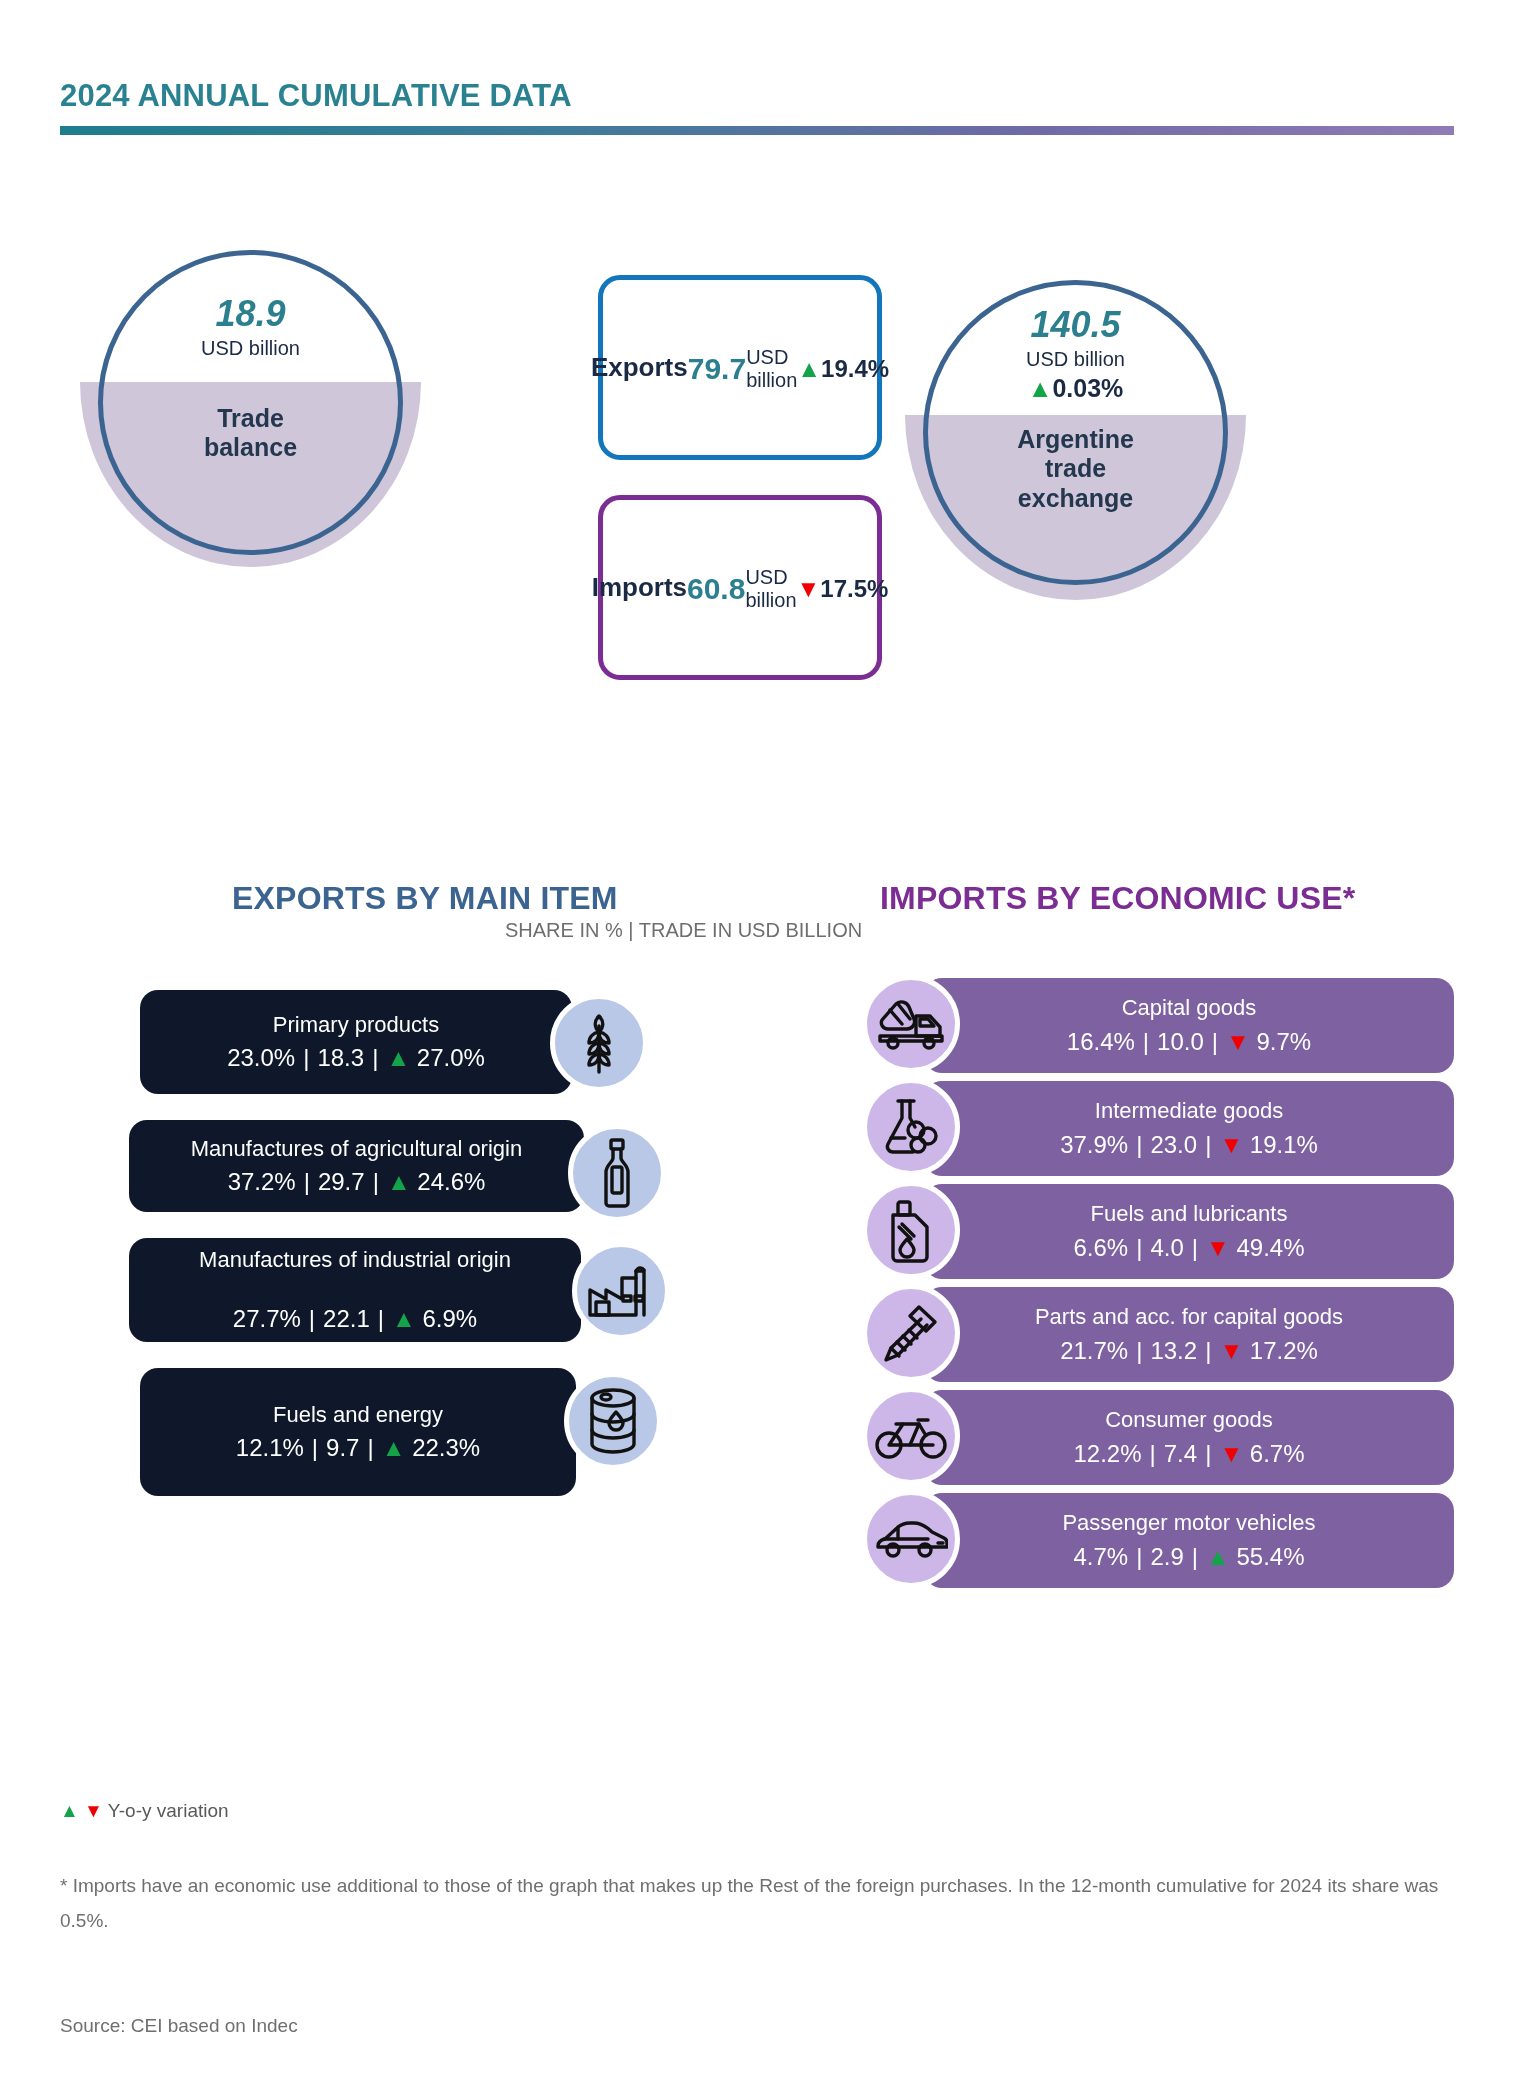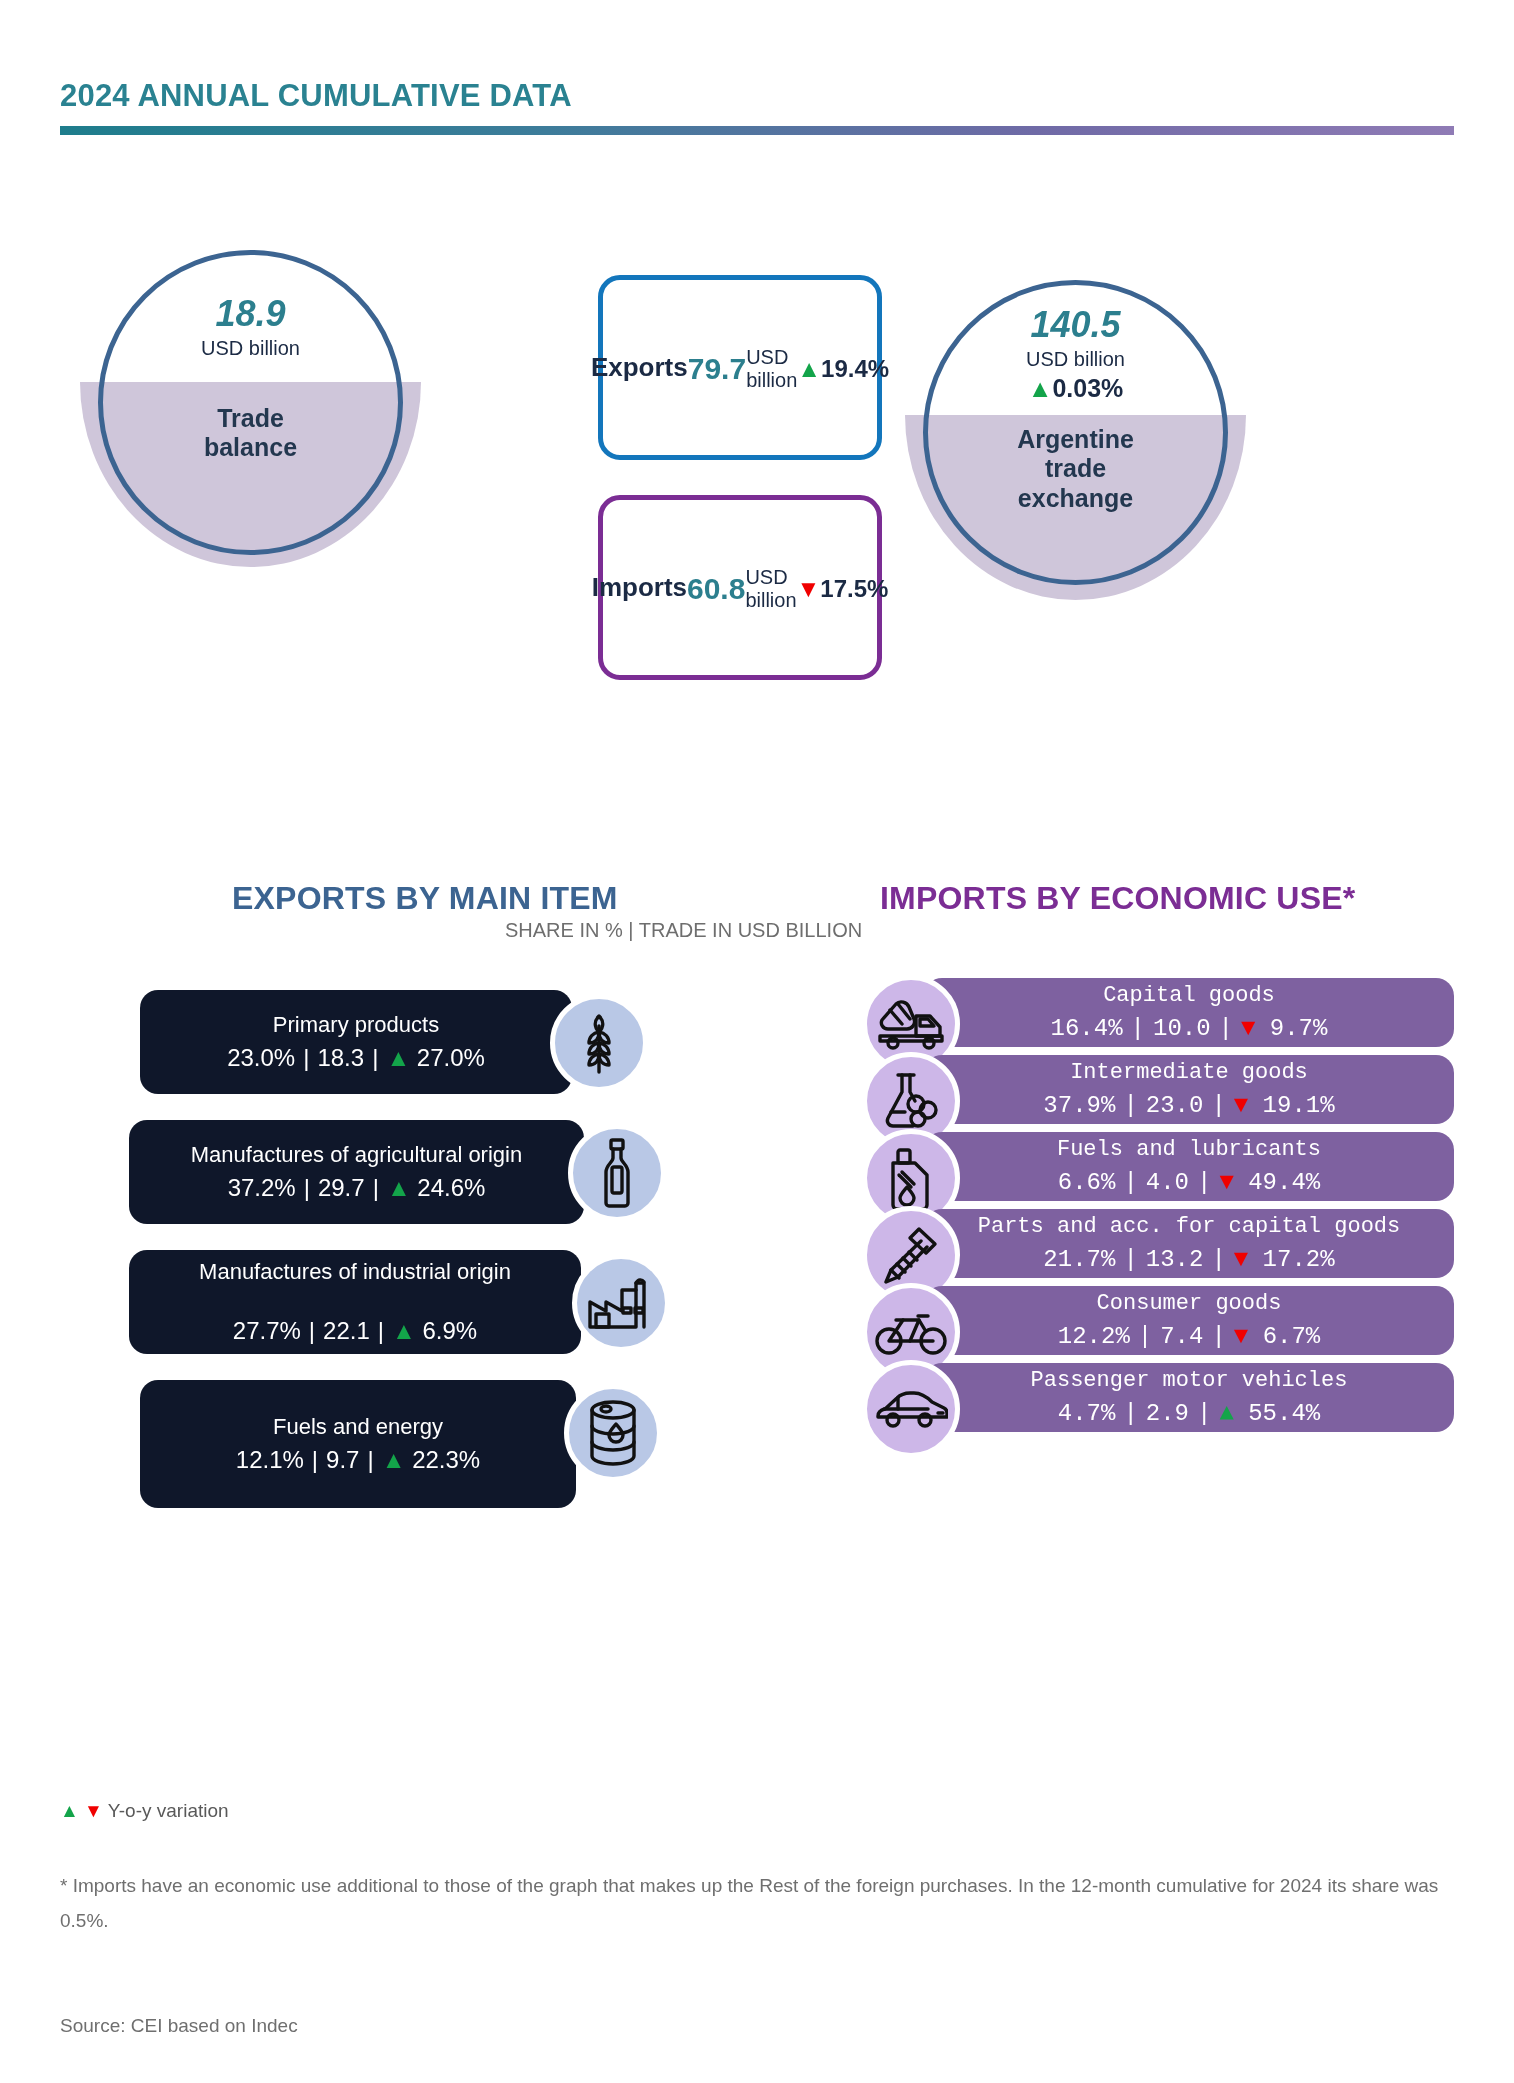--- a/index.html
+++ b/index.html
@@ -130,30 +130,30 @@
     border: 5px solid #ffffff;
     display: flex; align-items: center; justify-content: center;
   }
   .ic-exp { background: #b9c8e6; width: 98px; height: 98px; right: -4px; }
   .ic-imp { background: #cdb7e8; width: 98px; height: 98px; left: -4px; }
   .ic-circle svg { display: block; }
 
   
   #col-exports .row-0 .bar { width: 432px; height: 104px; margin-left: 0; }
   #col-exports .row-0 .ic-circle { top: 4px;  right: 52px; }
-  #col-exports .row-1 .bar { width: 455px; height: 104px; margin-left: -11px; }
+  #col-exports .row-1 .bar { width: 455px; height: 92px; margin-left: -11px; }
   #col-exports .row-1 .ic-circle { top: 4px;  right: 34px; }
   #col-exports .row-2 .bar { width: 452px; height: 104px; margin-left: -11px; gap: 25px; }
   #col-exports .row-2 .ic-circle { top: 4px;  right: 30px; }
   #col-exports .row-3 .bar { width: 436px; height: 128px; margin-left: 0px; }
   #col-exports .row-3 .ic-circle { top: 4px;  right: 38px; }
   #col-exports .row { margin-bottom: 26px; }
 
   
-  #col-imports .bar { width: 530px; height: 69px; margin-left: 62px; font-family: Liberation Mono, monospace; }
+  #col-imports .bar { width: 530px; height: 95px; margin-left: 62px; }
   #col-imports .ic-circle { top: -3px; left: 0; }
   #col-imports .row { margin-bottom: 8px; }
 
   
   .legend {
     position: absolute; left: 60px; top: 1800px;
     font-size: 19px; color: #595959; white-space: nowrap;
   }
   .note {
     position: absolute; left: 60px; top: 1868px; width: 1430px;

